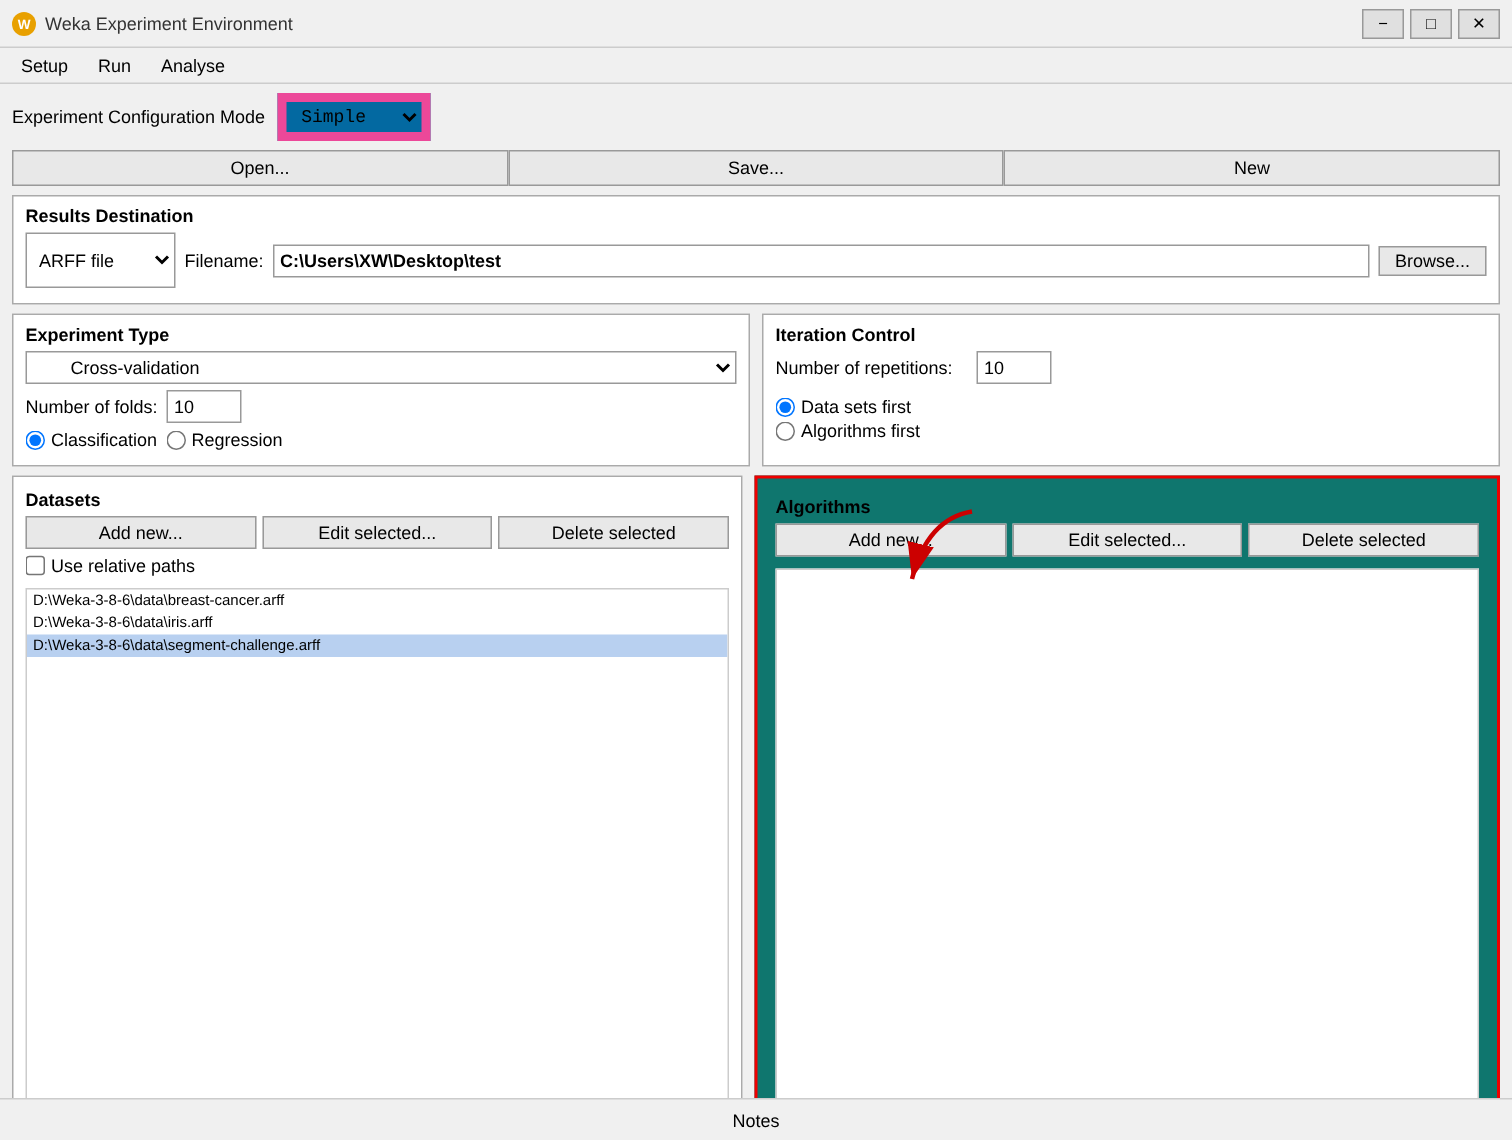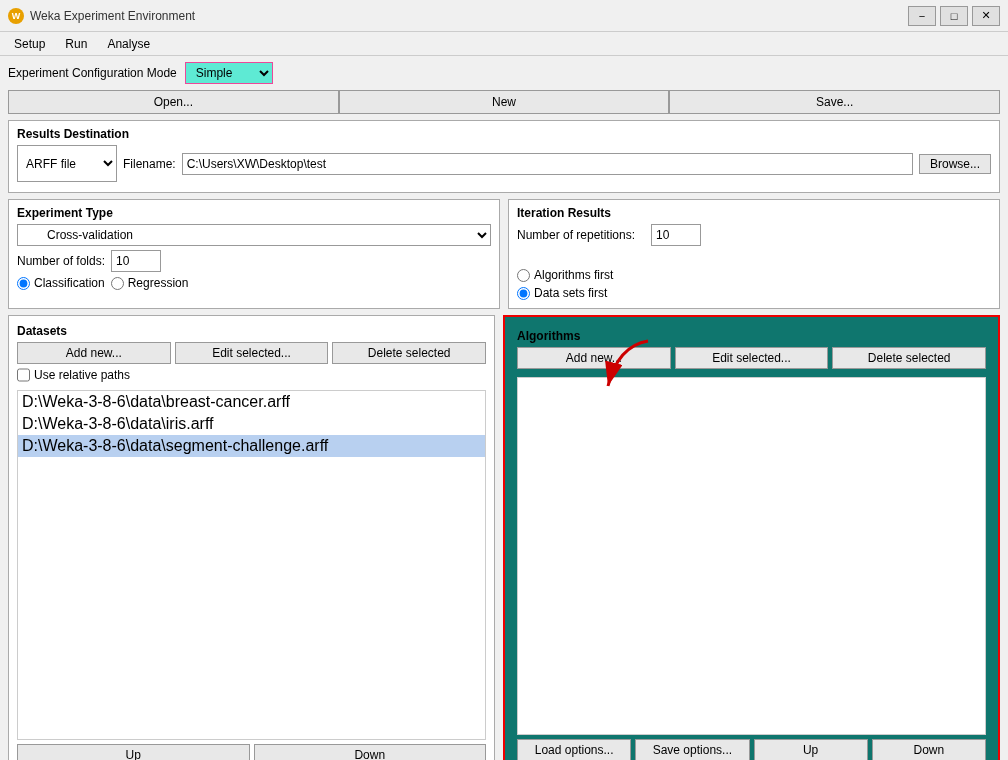--- a/index.html
+++ b/index.html
@@ -69,24 +69,25 @@
     }
     .config-mode-row {
       display: flex;
       align-items: center;
       gap: 8px;
       margin-bottom: 6px;
     }
     .config-mode-label { font-size: 12px; }
     .config-mode-select {
       padding: 2px 6px;
-      border: 1px solid #ec4899;
-      background: #5eead4;
+      border: 6px solid #ec4899;
+      background: #0369a1;
       font-size: 12px;
       min-width: 80px;
+      font-family: Liberation Mono, monospace;
     }
     .toolbar-row {
       display: flex;
       gap: 0;
       margin-bottom: 6px;
     }
     .toolbar-btn {
       flex: 1;
       padding: 4px 0;
       border: 1px solid #999;
@@ -187,21 +188,21 @@
     }
     .list-area {
       flex: 1;
       border: 1px solid #ccc;
       background: white;
       overflow-y: auto;
       margin-top: 4px;
     }
     .list-item {
       padding: 2px 4px;
-      font-size: 16px;
+      font-size: 10px;
       cursor: pointer;
       white-space: nowrap;
     }
     .list-item.selected { background: #b8d0f0; }
     .panel-footer-row {
       display: flex;
       gap: 4px;
       margin-top: 4px;
     }
     .panel-footer-btn {
@@ -270,33 +271,33 @@
   <div class="config-mode-row">
     <span class="config-mode-label">Experiment Configuration Mode</span>
     <select class="config-mode-select">
       <option>Simple</option>
       <option>Advanced</option>
     </select>
   </div>
 
   <div class="toolbar-row">
     <button class="toolbar-btn">Open...</button>
+    <button class="toolbar-btn">Save...</button>
     <button class="toolbar-btn">New</button>
-    <button class="toolbar-btn">Save...</button>
   </div>
 
   <div class="section-box">
     <span class="section-title">Results Destination</span>
     <div class="row" style="margin-top: 4px;">
       <select style="width:100px; height:37px;">
         <option>ARFF file</option>
         <option>CSV file</option>
       </select>
       <span class="label">Filename:</span>
-      <input type="text" class="filename-input" style="flex: 1 1 0%; height: 22px;" value="C:\Users\XW\Desktop\test">
+      <input type="text" class="filename-input" style="flex: 1 1 0%; height: 22px; font-weight: bold;" value="C:\Users\XW\Desktop\test">
       <button class="browse-btn">Browse...</button>
     </div>
   </div>
 
   <div style="display: flex; gap: 8px; margin-bottom: 6px;">
 
     <div class="section-box" style="flex:1; margin-bottom:0;">
       <div class="section-title">Experiment Type</div>
       <div class="row" style="margin-bottom:4px;">
         <select class="experiment-type-select">
@@ -314,35 +315,35 @@
           <span>Classification</span>
         </label>
         <label class="radio-label">
           <input type="radio" name="expclass" style="">
           <span>Regression</span>
         </label>
       </div>
     </div>
 
     <div class="iteration-box" style="flex:1; margin-bottom:0;">
-      <div class="section-title">Iteration Results</div>
-      <div class="row" style="margin-bottom:22px;gap:16px;">
+      <div class="section-title">Iteration Control</div>
+      <div class="row" style="margin-bottom:8px;gap:16px;">
         <span class="label">Number of repetitions:</span>
         <input type="number" style="width: 50px; height: 22px;" value="10">
+      </div>
+      <div class="row" style="margin-bottom:2px;">
+        <label class="radio-label">
+          <input type="radio" name="iterorder" checked="" style="">
+          <span>Data sets first</span>
+        </label>
       </div>
       <div class="row">
         <label class="radio-label">
           <input type="radio" name="iterorder" style="">
           <span>Algorithms first</span>
-        </label>
-      </div>
-      <div class="row" style="margin-bottom:2px;">
-        <label class="radio-label">
-          <input type="radio" name="iterorder" checked="" style="">
-          <span>Data sets first</span>
         </label>
       </div>
     </div>
   </div>
 
   <div class="two-panel">
 
     <div class="left-panel">
       <div class="panel-title">Datasets</div>
       <div class="panel-btn-row">
@@ -388,13 +389,16 @@
     <svg class="arrow-svg" viewBox="0 0 80 70" xmlns="http://www.w3.org/2000/svg">
       <defs>
         <marker id="arrowhead" markerWidth="8" markerHeight="6" refX="8" refY="3" orient="auto">
           <polygon points="0 0, 8 3, 0 6" fill="#cc0000"></polygon>
         </marker>
       </defs>
       <path d="M 60 5 Q 30 10 20 50" stroke="#cc0000" stroke-width="3" fill="none" marker-end="url(#arrowhead)"></path>
     </svg>
   </div>
 
+  <div class="notes-bar">
+    <span>Notes</span>
+  </div>
 </div>
 
 </body></html>

